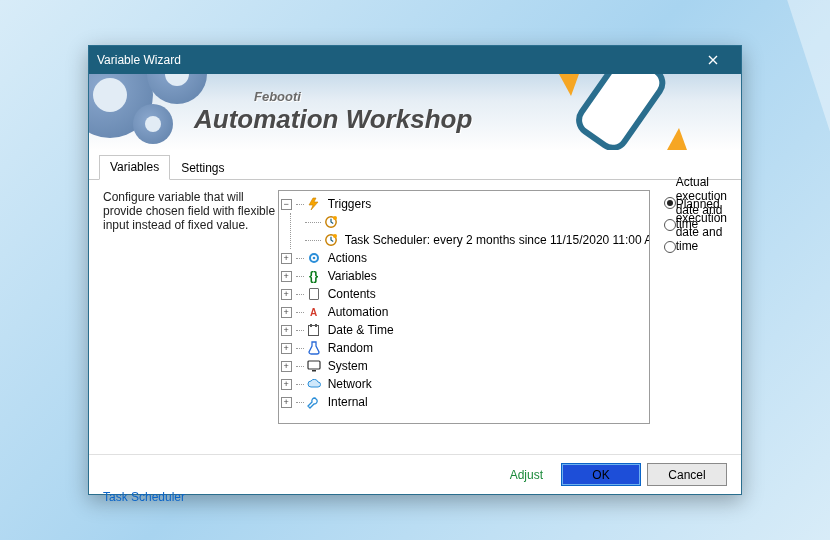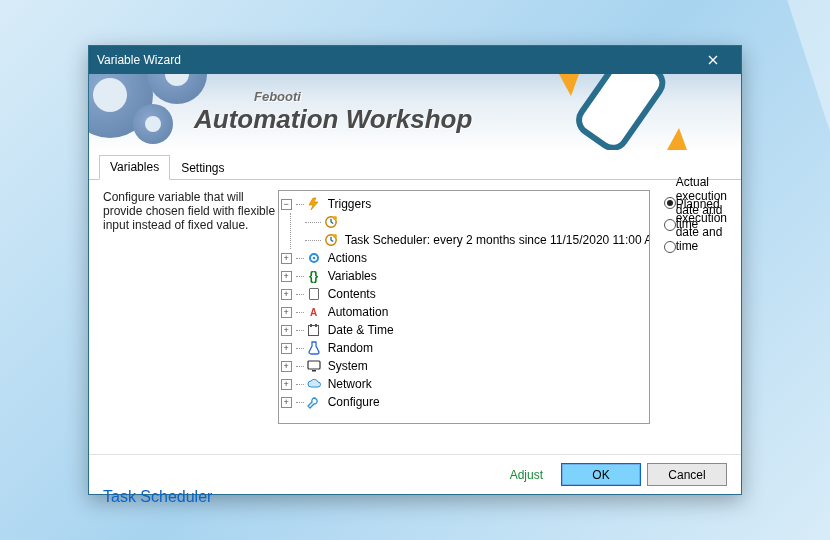--- a/index.html
+++ b/index.html
@@ -117,29 +117,29 @@
     display: inline-flex; align-items: center; justify-content: center;
     flex-shrink: 0;
   }
   .radio.checked::after {
     content: ""; width: 6px; height: 6px; background: #222; border-radius: 50%;
   }
   .footer {
     height: 40px; border-top: 1px solid #e0e0e0;
     display: flex; align-items: center; padding: 0 14px;
   }
-  .footer .link { color: #0a64c8; font-size: 16px; cursor: pointer; margin-top: 44px; }
+  .footer .link { color: #0a64c8; font-size: 12px; cursor: pointer; margin-top: 44px; }
   .footer .spacer { flex: 1; }
   .footer .adjust { color: #1a8a3a; margin-right: 12px; cursor: pointer; text-align: center; }
   .btn {
     min-width: 80px; height: 23px; border: 1px solid #8a8a8a;
     background: #e8e8e8; font-size: 12px; cursor: pointer;
     margin-left: 6px; padding: 0 12px;
   }
-  .btn.default { border: 1px solid #0a64c8; box-shadow: inset 0 0 0 1px #6db0f0; background:#7dd3fc;}
+  .btn.default { border: 1px solid #0a64c8; box-shadow: inset 0 0 0 1px #6db0f0; background:#1d4ed8;}
   
   .lightning { color: #f7a400; }
   .gear-ico { color: #2b8ed8; }
   .braces { color: #0a7a1a; font-weight: 700; }
   .page { border: 1px solid #6a6a6a; width: 10px; height: 12px; border-radius: 1px; background:#fff;}
   .aa { color: #d23a2a; font-weight: 700; font-size: 10px; }
   .cal { border:1px solid #555; width:11px; height:11px; position:relative; background:#fff;}
   .cal::before{content:"";position:absolute;top:-2px;left:1px;width:2px;height:3px;background:#555;}
   .cal::after{content:"";position:absolute;top:-2px;right:1px;width:2px;height:3px;background:#555;}
   .flask { color: #2b6bd8; }
@@ -296,21 +296,21 @@
             <span class="label">Network</span>
           </div>
           <div class="row">
             <span class="exp">+</span>
               <span class="dots-h short"></span>
             <span class="ico wrench">
                 <svg width="13" height="13" viewBox="0 0 13 13">
                   <path d="M8 2a3 3 0 00-3 4L1 10l2 2 4-4a3 3 0 003-4L8 2z" fill="none" stroke="#2b8ed8" stroke-width="1.3"></path>
                 </svg>
               </span>
-            <span class="label">Configure</span>
+            <span class="label">Internal</span>
           </div>
         </div>
       </div>
 
       <div class="options">
         <div class="opt-row">
           <span class="radio checked"></span>
           <span>Actual execution date and time</span>
         </div>
         <div class="opt-row">

